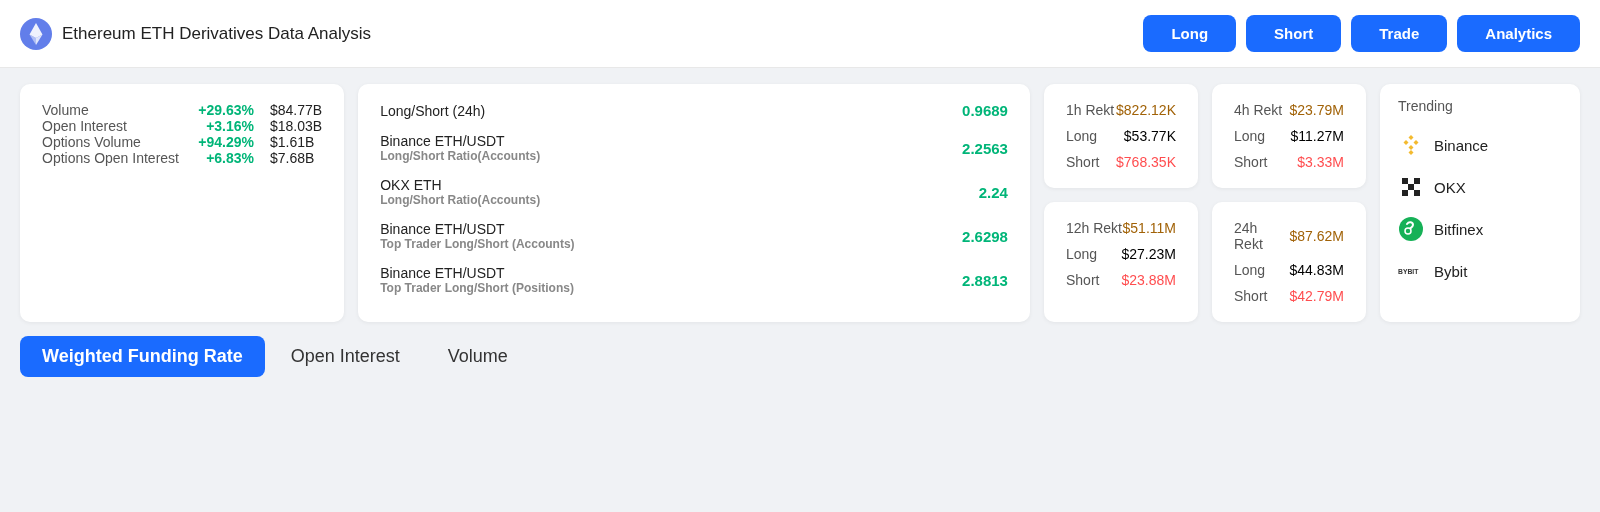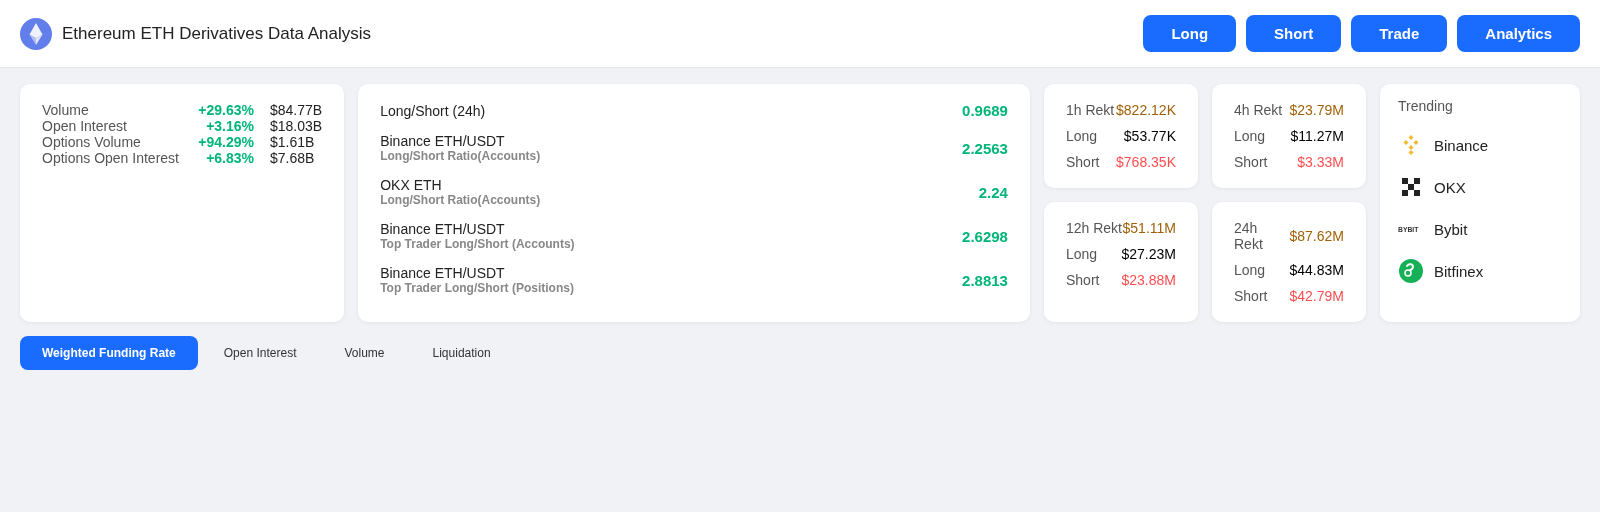--- a/index.html
+++ b/index.html
@@ -193,21 +193,21 @@
     }
 
     
     .bottom-tabs {
       display: flex;
       align-items: center;
       gap: 0;
     }
     .bottom-tab {
       padding: 10px 22px;
-      font-size: 12px;
+      font-size: 18px;
       font-weight: 500;
       border-radius: 8px;
       cursor: pointer;
       background: transparent;
       border: none;
       color: #333;
     }
     .bottom-tab.active {
       background: #1a6bff;
       color: #fff;
@@ -402,43 +402,42 @@
       <rect x="9" y="9" width="6" height="6" fill="#222"></rect>
       <rect x="15" y="3" width="6" height="6" fill="#222"></rect>
       <rect x="3" y="15" width="6" height="6" fill="#222"></rect>
       <rect x="15" y="15" width="6" height="6" fill="#222"></rect>
     </svg>
             </span>
       <span class="trending-exchange-name">OKX</span>
     </div>
           <div class="trending-item">
       <span class="exchange-icon">
-              <svg width="42" height="14" viewBox="0 0 42 14" fill="none" xmlns="http://www.w3.org/2000/svg">
-      <text x="0" y="12" font-size="11" font-weight="700" fill="#333" font-family="sans-serif">BYBIT</text>
-    </svg>
-            </span>
-      <span class="trending-exchange-name">Bybit</span>
-    </div>
-          <div class="trending-item">
-      <span class="exchange-icon">
               <svg width="24" height="24" viewBox="0 0 24 24" fill="none" xmlns="http://www.w3.org/2000/svg">
       <circle cx="12" cy="12" r="12" fill="#16B157"></circle>
       <path d="M8 16 C8 12, 14 11, 14 8 C14 5, 10 4, 8 7" stroke="white" stroke-width="2" fill="none" stroke-linecap="round"></path>
       <circle cx="9" cy="14" r="3" fill="#16B157" stroke="white" stroke-width="1.5"></circle>
     </svg>
             </span>
       <span class="trending-exchange-name">Bitfinex</span>
     </div>
+          <div class="trending-item">
+      <span class="exchange-icon">
+              <svg width="42" height="14" viewBox="0 0 42 14" fill="none" xmlns="http://www.w3.org/2000/svg">
+      <text x="0" y="12" font-size="11" font-weight="700" fill="#333" font-family="sans-serif">BYBIT</text>
+    </svg>
+            </span>
+      <span class="trending-exchange-name">Bybit</span>
+    </div>
         </div>
     </div>
 
   </div>
 
   <div class="bottom-tabs">
     <div id="bottom-tab-list" style="display: flex; gap: 4px;">
         <button class="bottom-tab active">Weighted Funding Rate</button>
         <button class="bottom-tab">Open Interest</button>
         <button class="bottom-tab">Volume</button>
-        <button class="bottom-tab">Liquidation</button>
       </div>
   </div>
 
 </div>
 
 </body></html>

